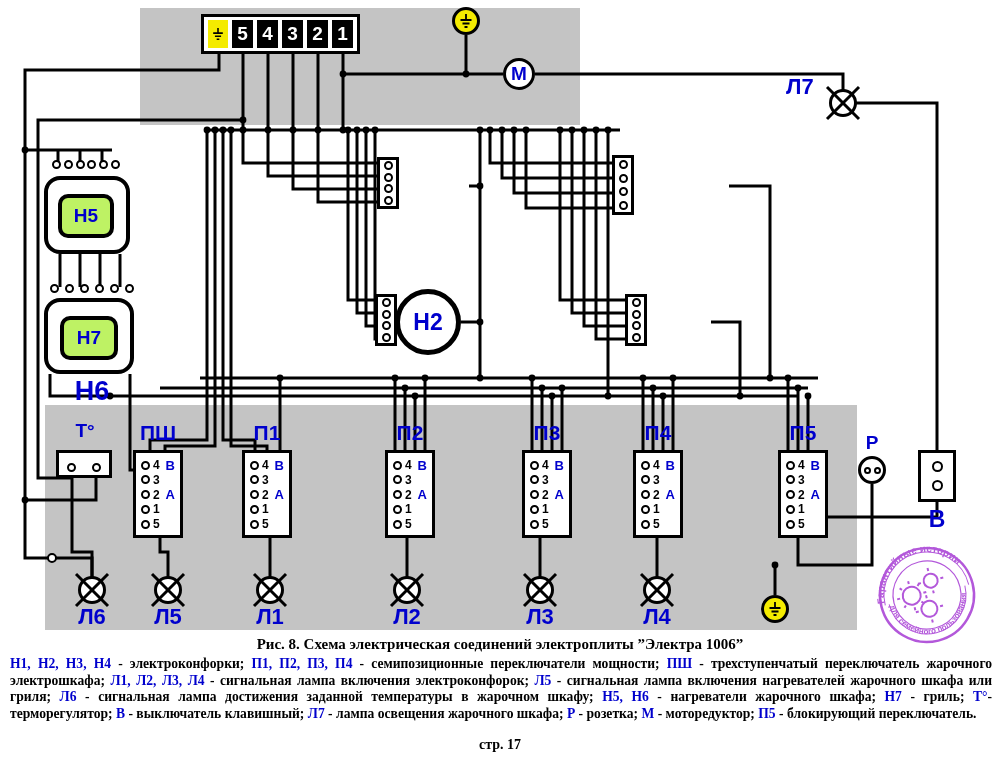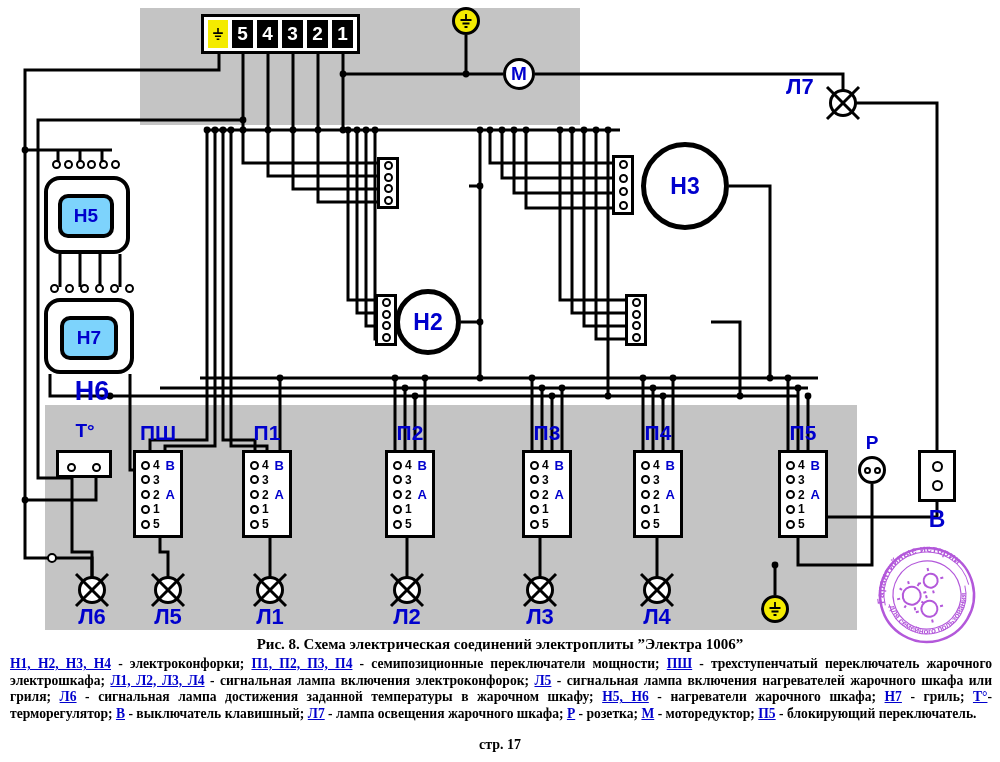--- a/index.html
+++ b/index.html
@@ -19,41 +19,41 @@
   .tb-cell{width:21px;background:#000;color:#fff;font-weight:800;font-size:19px;display:flex;align-items:center;justify-content:center;}
   
   .gndc{position:absolute;width:28px;height:28px;border-radius:50%;background:var(--yellow);border:3px solid #000;display:flex;align-items:center;justify-content:center;z-index:4;}
   .motor{position:absolute;left:503px;top:58px;width:32px;height:32px;border:3px solid #000;border-radius:50%;background:#fff;display:flex;align-items:center;justify-content:center;font-weight:800;font-size:19px;color:var(--blue);z-index:4;}
   
   .burner{position:absolute;border:5px solid #000;border-radius:50%;background:#fff;display:flex;align-items:center;justify-content:center;font-weight:800;color:var(--blue);font-size:23px;z-index:3;}
   .conn{position:absolute;width:22px;background:#fff;border:3px solid #000;display:flex;flex-direction:column;justify-content:space-around;align-items:center;z-index:4;}
   .pdot{width:9px;height:9px;border:2px solid #000;border-radius:50%;background:#fff;flex:none;}
   
   .rbox{position:absolute;border:4px solid #000;border-radius:16px;background:#fff;z-index:3;}
-  .rbox-inner{position:absolute;border:4px solid #000;border-radius:10px;background:#7dd3fc;display:flex;align-items:center;justify-content:center;font-weight:800;font-size:19px;color:var(--blue);z-index:4;}
+  .rbox-inner{position:absolute;border:4px solid #000;border-radius:10px;background:#bef264;display:flex;align-items:center;justify-content:center;font-weight:800;font-size:19px;color:var(--blue);z-index:4;}
   .dotrow{position:absolute;display:flex;justify-content:space-between;z-index:2;}
   
   .sw{position:absolute;width:50px;height:88px;background:#fff;border:3px solid #000;padding:5px 3px 4px 5px;display:flex;flex-direction:column;justify-content:space-between;z-index:4;}
   .swrow{display:flex;align-items:center;height:14px;}
   .pnum{font-size:12px;font-weight:700;margin-left:3px;color:#000;}
   .plet{margin-left:auto;margin-right:2px;font-size:13px;font-weight:800;color:var(--blue);}
   .swlabel{position:absolute;width:50px;text-align:center;font-size:21px;font-weight:800;color:var(--blue);z-index:4;}
   .lamplabel{position:absolute;width:60px;text-align:center;font-size:22px;font-weight:800;color:var(--blue);z-index:4;}
   .freelabel{position:absolute;font-weight:800;color:var(--blue);z-index:4;}
   
   .tstat{position:absolute;left:56px;top:450px;width:56px;height:28px;border:3px solid #000;background:#fff;display:flex;align-items:flex-end;justify-content:space-around;padding-bottom:3px;z-index:4;}
   .socket{position:absolute;left:858px;top:456px;width:28px;height:28px;border:3px solid #000;border-radius:50%;background:#fff;display:flex;align-items:center;justify-content:center;gap:3px;z-index:4;}
   .socket .sdot{width:7px;height:7px;border:2px solid #000;border-radius:50%;background:#fff;}
   .vbox{position:absolute;left:918px;top:450px;width:38px;height:52px;border:3px solid #000;background:#fff;display:flex;flex-direction:column;align-items:center;justify-content:center;gap:8px;z-index:4;}
   .vbox .vdot{width:11px;height:11px;border:2.5px solid #000;border-radius:50%;background:#fff;}
   .opent{position:absolute;left:47px;top:553px;width:10px;height:10px;border:2.5px solid #000;border-radius:50%;background:#fff;z-index:4;}
   
   .caption{position:absolute;left:0;top:636px;width:1000px;text-align:center;font-family:"Liberation Serif",serif;font-weight:bold;font-size:15px;color:#000;z-index:5;}
   .legend{position:absolute;left:10px;top:656px;width:982px;font-family:"Liberation Serif",serif;font-weight:bold;font-size:13.6px;line-height:1.22;text-align:justify;color:#000;z-index:5;}
-  .legend .seg-b{color:var(--blue);text-decoration:underline;}
+  .legend .seg-b{color:var(--blue);}
   .pageno{position:absolute;left:0;top:737px;width:1000px;text-align:center;font-family:"Liberation Serif",serif;font-weight:bold;font-size:14px;z-index:5;}
   .stamp{position:absolute;left:860px;top:536px;z-index:6;}
 </style>
 </head>
 <body>
 
 <div class="canvas">
 
   <div class="panel" style="left:140px;top:8px;width:440px;height:117px"></div>
   <div class="panel" style="left:45px;top:405px;width:812px;height:225px"></div>
@@ -255,23 +255,20 @@
       <span>М</span>
     </div>
 
   <div class="conn" style="left:377px;top:157px;height:52px">
       <span class="pdot"></span>
       <span class="pdot"></span>
       <span class="pdot"></span>
       <span class="pdot"></span>
     </div>
 
-  <div class="burner" style="left:641px;top:142px;width:88px;height:88px">
-      <span>Н3</span>
-    </div>
   <div class="conn" style="left:612px;top:155px;height:60px">
       <span class="pdot"></span>
       <span class="pdot"></span>
       <span class="pdot"></span>
       <span class="pdot"></span>
     </div>
 
   <div class="burner" style="left:395px;top:289px;width:66px;height:66px">
       <span>Н2</span>
     </div>

